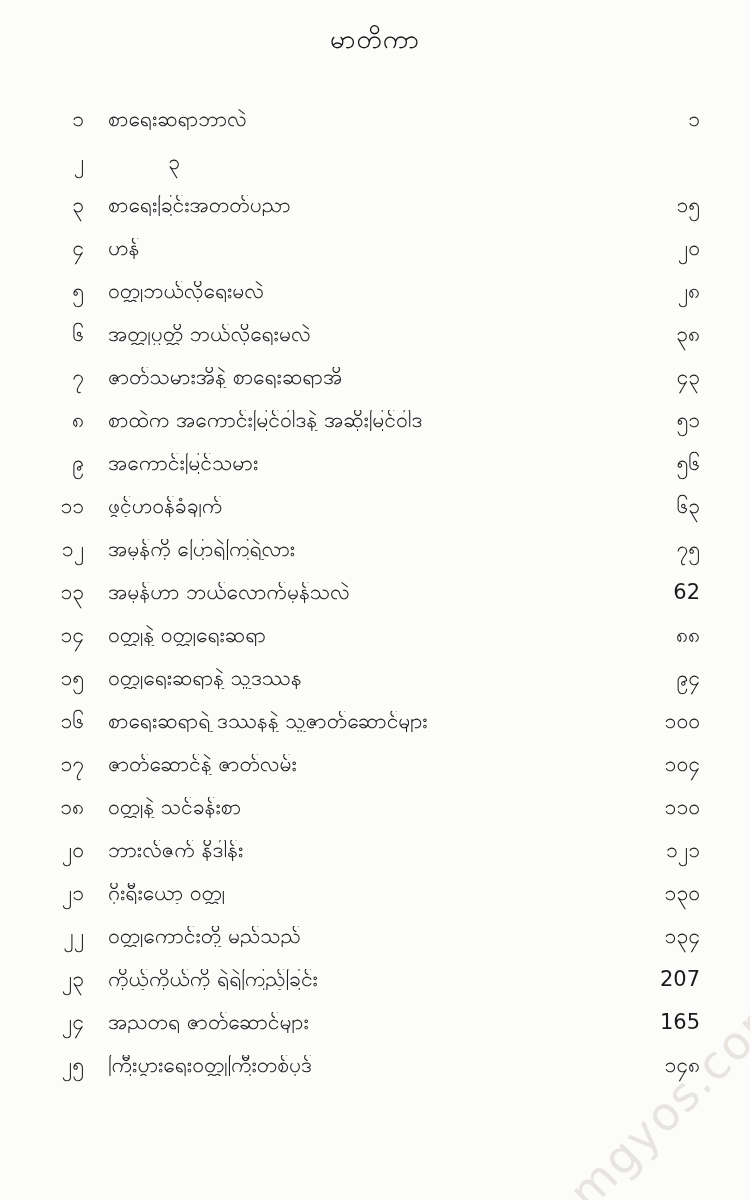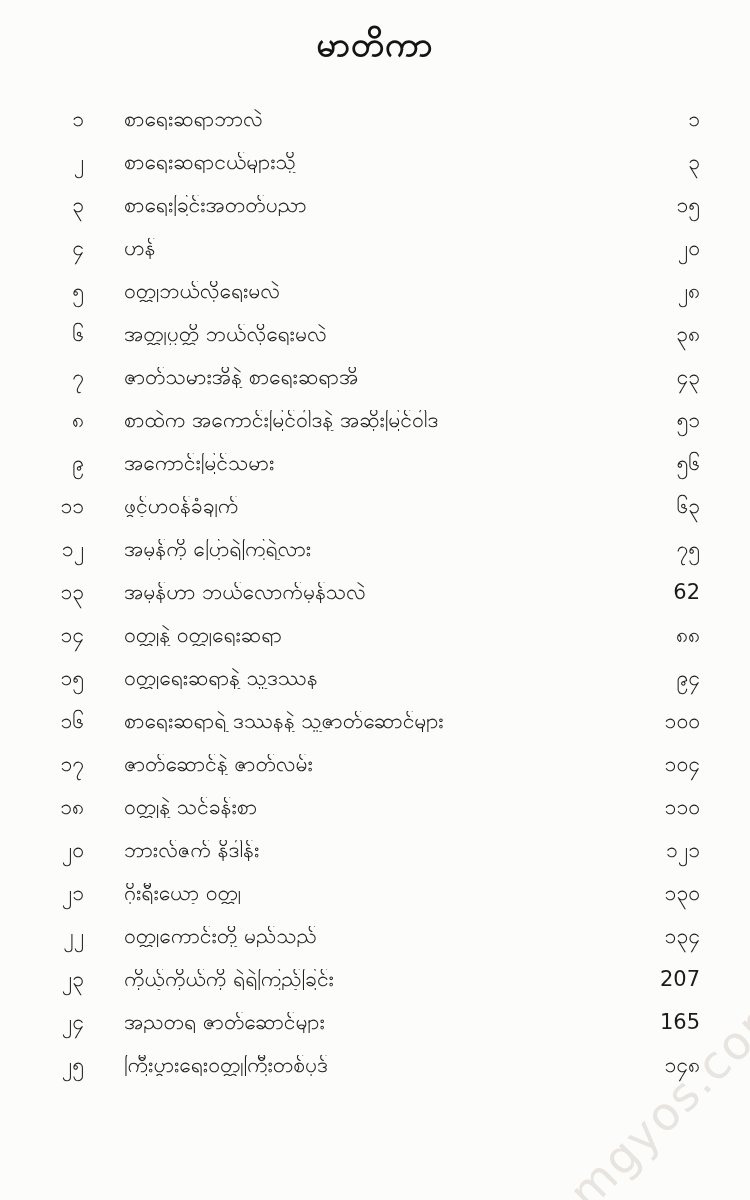--- a/index.html
+++ b/index.html
@@ -18,22 +18,22 @@
   .page {
     position: absolute;
     inset: 0;
   }
   .page-title {
     position: absolute;
     top: 22px;
     left: 0;
     width: 100%;
     text-align: center;
-    font-size: 34px;
-    font-weight: bold;
+    font-size: 26px;
+    font-weight: normal;
     letter-spacing: 1px;
     margin: 0;
     color: #141414;
   }
   .toc-list {
     position: absolute;
     top: 98px;
     left: 28px;
     width: 672px;
   }
@@ -45,21 +45,21 @@
     line-height: 1;
     white-space: nowrap;
   }
   .entry-number {
     width: 56px;
     text-align: right;
     flex: 0 0 auto;
   }
   .entry-title {
     flex: 1 1 auto;
-    margin-left: 40px;
+    margin-left: 24px;
     text-align: left;
     overflow: hidden;
   }
   .entry-page {
     width: 96px;
     flex: 0 0 auto;
     text-align: right;
   }
   .watermark {
     position: absolute;
@@ -87,21 +87,20 @@
 
   <div class="toc-list">
   <div class="toc-row">
     <span class="entry-number">၁</span>
     <span class="entry-title">စာရေးဆရာဘာလဲ</span>
     <span class="entry-page">၁</span>
   </div>
 
   <div class="toc-row">
     <span class="entry-number">၂</span>
-    <span class="entry-title">စာရေးဆရာငယ်များသို့</span>
     <span class="entry-page">၃</span>
   </div>
 
   <div class="toc-row">
     <span class="entry-number">၃</span>
     <span class="entry-title">စာရေးခြင်းအတတ်ပညာ</span>
     <span class="entry-page">၁၅</span>
   </div>
 
   <div class="toc-row">

